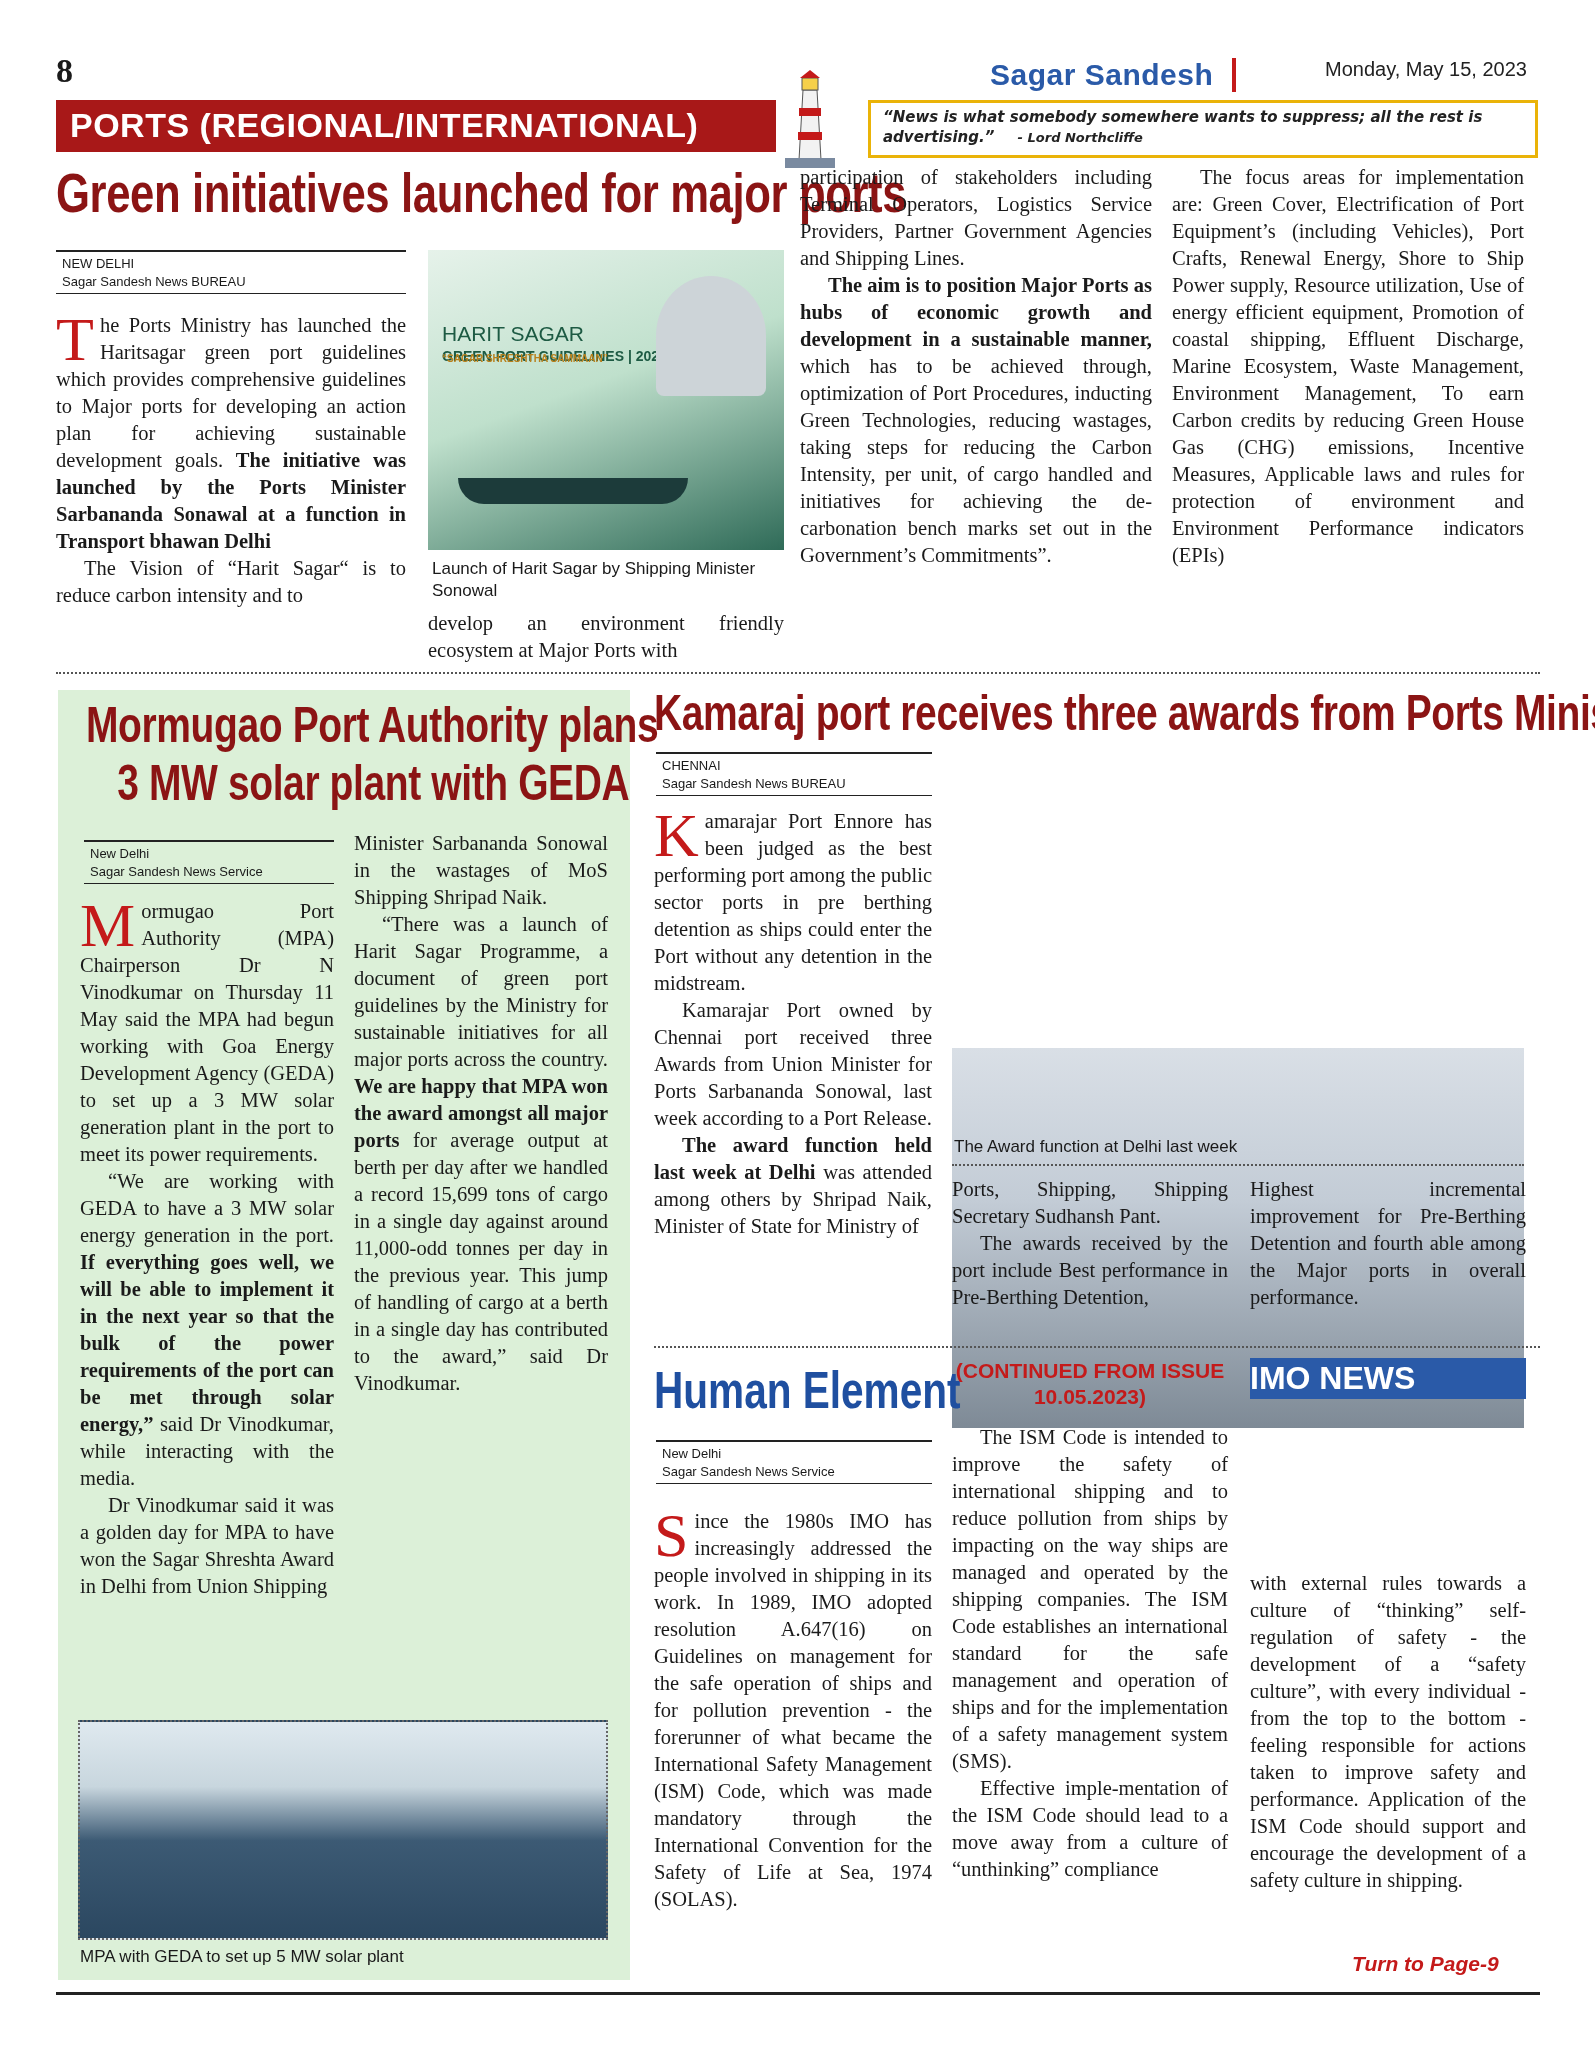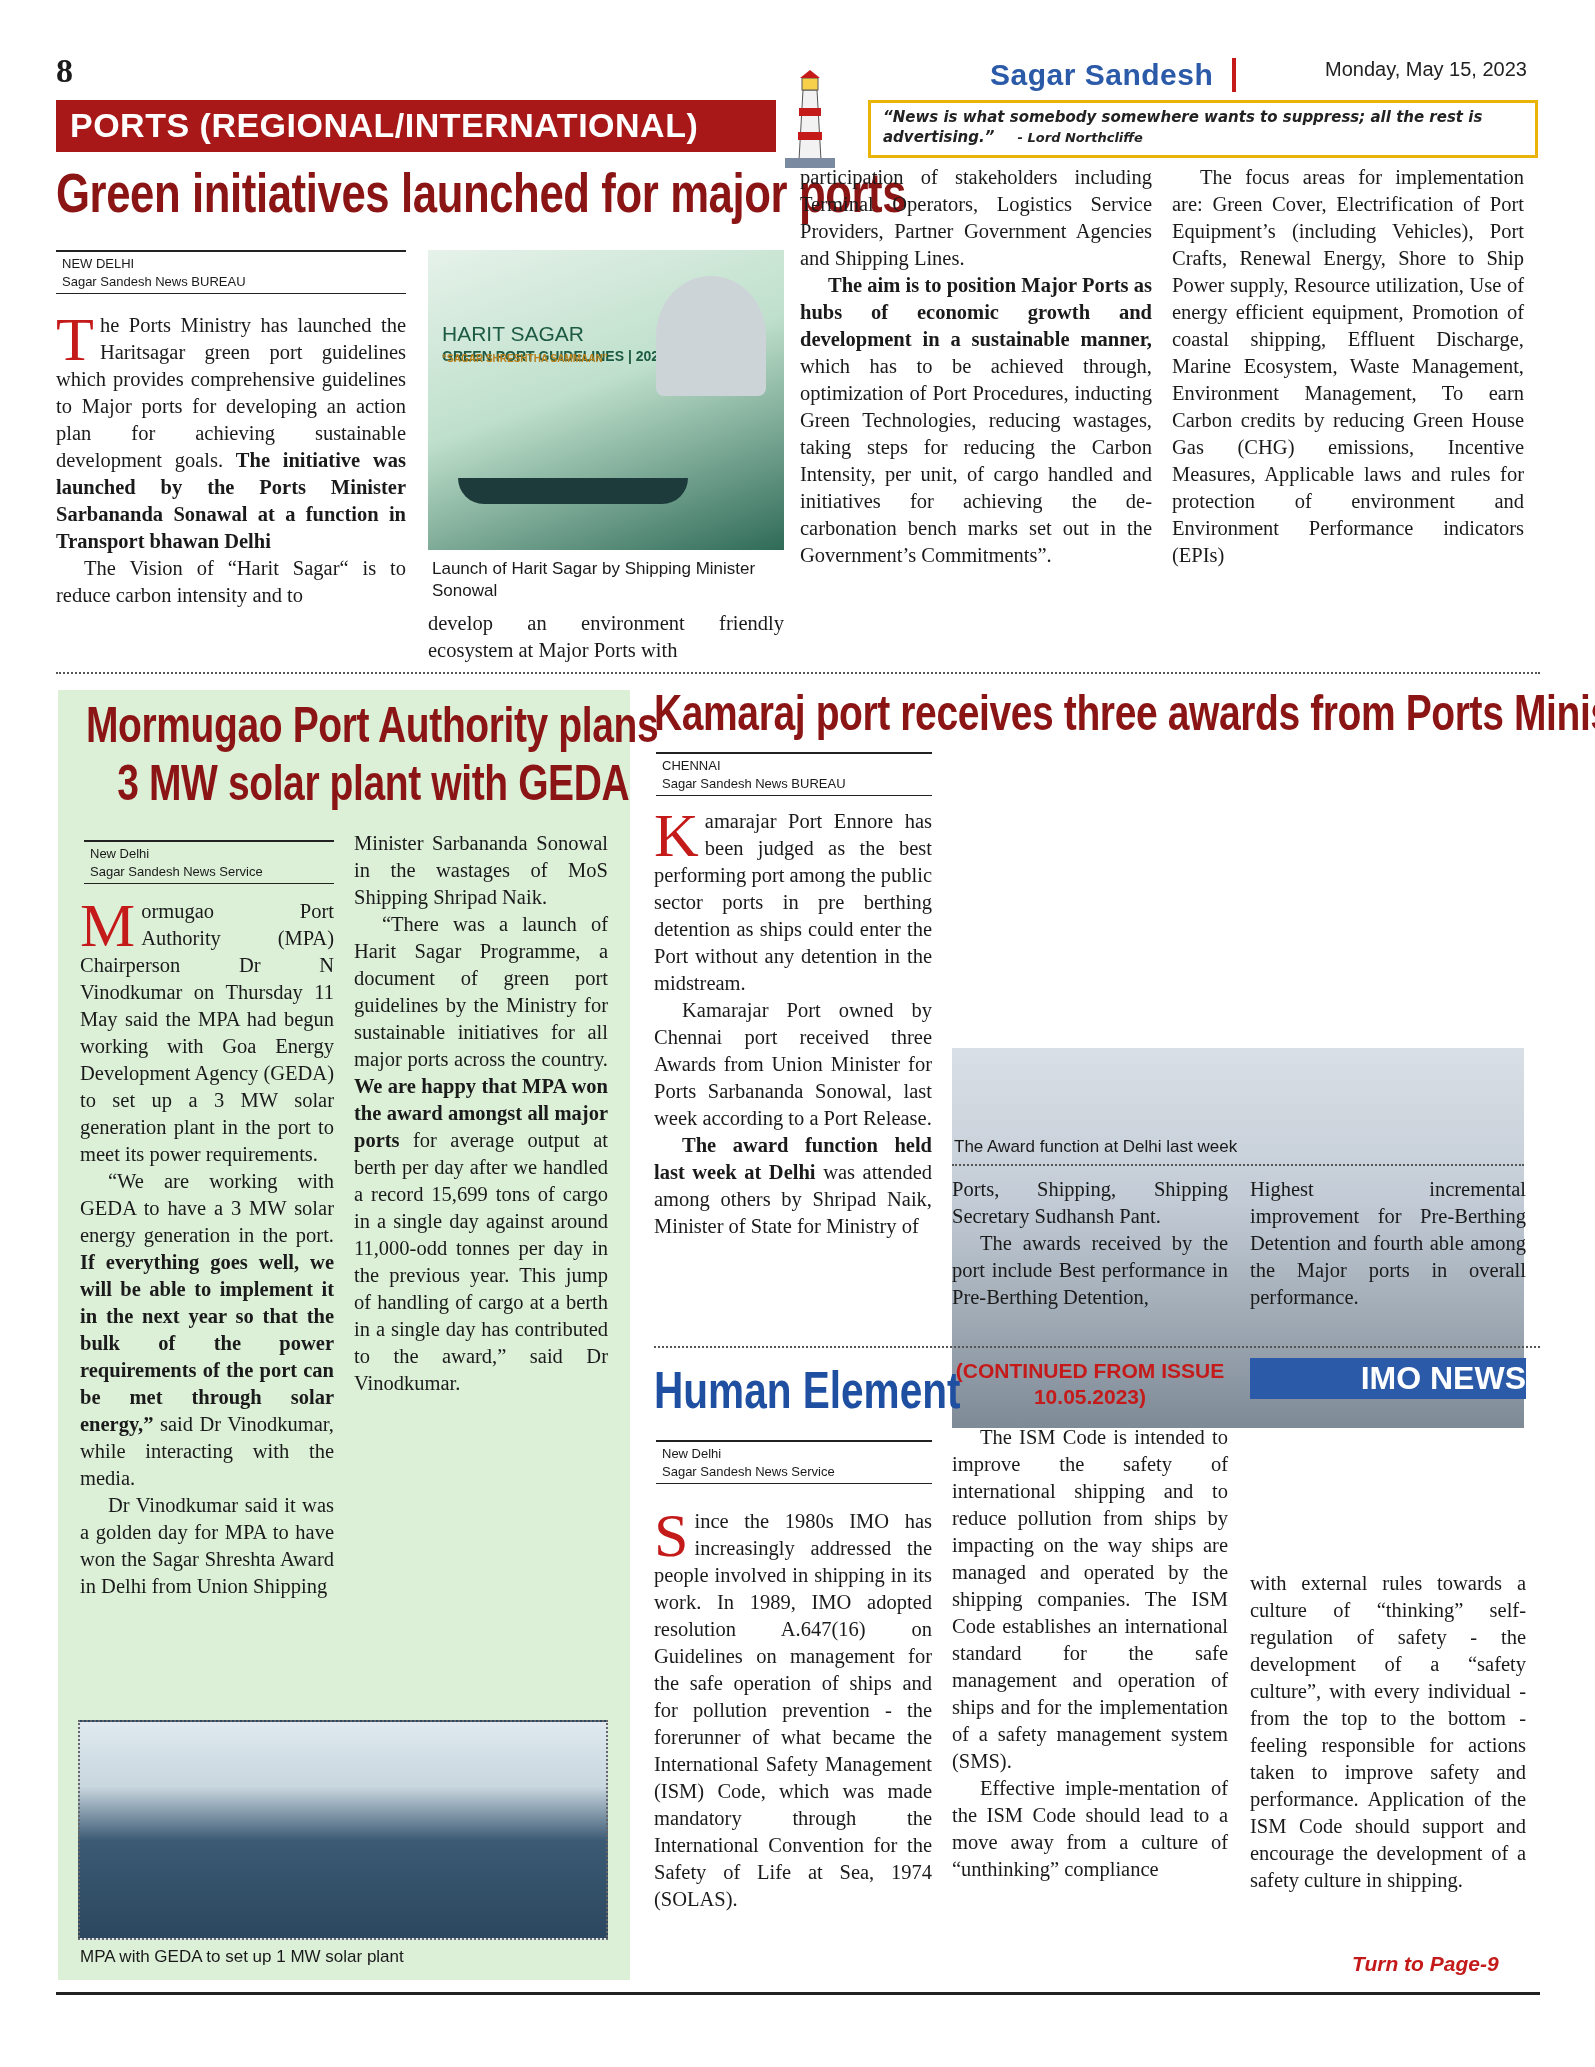--- a/index.html
+++ b/index.html
@@ -16,21 +16,21 @@
 .h1{left:56px;top:160px;font-size:56px}
 .byline{border-top:2px solid #222;border-bottom:1px solid #222;padding:3px 6px;font-family:"Liberation Sans",sans-serif;font-size:13px;line-height:1.35}
 .col{font-size:20.5px;line-height:27px;text-align:justify;hyphens:auto}
 .col p{text-indent:28px}
 .col p.noind{text-indent:0}
 .dropcap{float:left;font-size:62px;line-height:50px;color:#c41a1a;margin-right:6px;margin-top:2px;font-family:"Liberation Serif",serif}
 .caption{font-family:"Liberation Sans",sans-serif;font-weight:normal;font-size:17px;line-height:22px}
 .dotsep{border-top:2px dotted #555}
 .photo{background:#8aa;position:relative;overflow:hidden}
 .green-box{left:58px;top:690px;width:572px;height:1290px;background:#dcf0d8}
-.imohead{background:#2a5aa8;color:#fff;font-family:"Liberation Sans",sans-serif;font-weight:bold;font-size:32px;text-align:right;padding:2px 0}
+.imohead{background:#2a5aa8;color:#fff;font-family:"Liberation Sans",sans-serif;font-weight:bold;font-size:32px;text-align:left;padding:2px 0}
 .human{font-family:"Liberation Sans",sans-serif;font-weight:bold;color:#1f4fa0;font-size:52px;transform:scaleX(0.78);transform-origin:left top;white-space:nowrap}
 .contd{font-family:"Liberation Sans",sans-serif;font-weight:bold;color:#c41a1a;font-size:21px;text-align:center;line-height:26px}
 .turn{font-family:"Liberation Sans",sans-serif;font-style:italic;font-weight:bold;color:#c41a1a;font-size:21px}
 .bottomrule{left:56px;top:1992px;width:1484px;height:3px;background:#222}
 </style>
 </head>
 <body>
 
 <div class="abs pageno">8</div>
 <div class="abs mast">Sagar Sandesh</div>
@@ -95,21 +95,21 @@
 <div class="abs col" style="left:80px;top:898px;width:254px">
   <p class="noind"><span class="dropcap">M</span><span>ormugao Port Authority (MPA) Chairperson Dr N Vinodkumar on Thursday 11 May said the MPA had begun working with Goa Energy Development Agency (GEDA) to set up a 3 MW solar generation plant in the port to meet its power requirements.</span></p>
   <p><span>“We are working with GEDA to have a 3 MW solar energy generation in the port. </span><b>If everything goes well, we will be able to implement it in the next year so that the bulk of the power requirements of the port can be met through solar energy,”</b><span> said Dr Vinodkumar, while interacting with the media.</span></p>
   <p>Dr Vinodkumar said it was a golden day for MPA to have won the Sagar Shreshta Award in Delhi from Union Shipping</p>
 </div>
 <div class="abs col" style="left:354px;top:830px;width:254px">
   <p class="noind">Minister Sarbananda Sonowal in the wastages of MoS Shipping Shripad Naik.</p>
   <p><span>“There was a launch of Harit Sagar Programme, a document of green port guidelines by the Ministry for sustainable initiatives for all major ports across the country. </span><b>We are happy that MPA won the award amongst all major ports</b><span> for average output at berth per day after we handled a record 15,699 tons of cargo in a single day against around 11,000-odd tonnes per day in the previous year. This jump of handling of cargo at a berth in a single day has contributed to the award,” said Dr Vinodkumar.</span></p>
 </div>
 <div class="abs" style="left:78px;top:1720px;width:530px;height:220px;border:2px dotted #666;background:linear-gradient(180deg,#dfe9ef 0%,#c8d6de 30%,#3c5a74 55%,#2b4760 100%)"></div>
-<div class="abs caption" style="left:80px;top:1946px;width:530px">MPA with GEDA to set up 1 MW solar plant</div>
+<div class="abs caption" style="left:80px;top:1946px;width:530px">MPA with GEDA to set up 5 MW solar plant</div>
 
 <div class="abs headline" style="left:654px;top:684px;font-size:50px;color:#8b1414">Kamaraj port receives three awards from Ports Minister</div>
 <div class="abs byline" style="left:656px;top:752px;width:276px">
   <div>CHENNAI</div>
   <div>Sagar Sandesh News BUREAU</div>
 </div>
 <div class="abs col" style="left:654px;top:808px;width:278px">
   <p class="noind"><span class="dropcap">K</span><span>amarajar Port Ennore has been judged as the best performing port among the public sector ports in pre berthing detention as ships could enter the Port without any detention in the midstream.</span></p>
   <p>Kamarajar Port owned by Chennai port received three Awards from Union Minister for Ports Sarbananda Sonowal, last week according to a Port Release.</p>
   <p><b>The award function held last week at Delhi</b><span> was attended among others by Shripad Naik, Minister of State for Ministry of</span></p>

